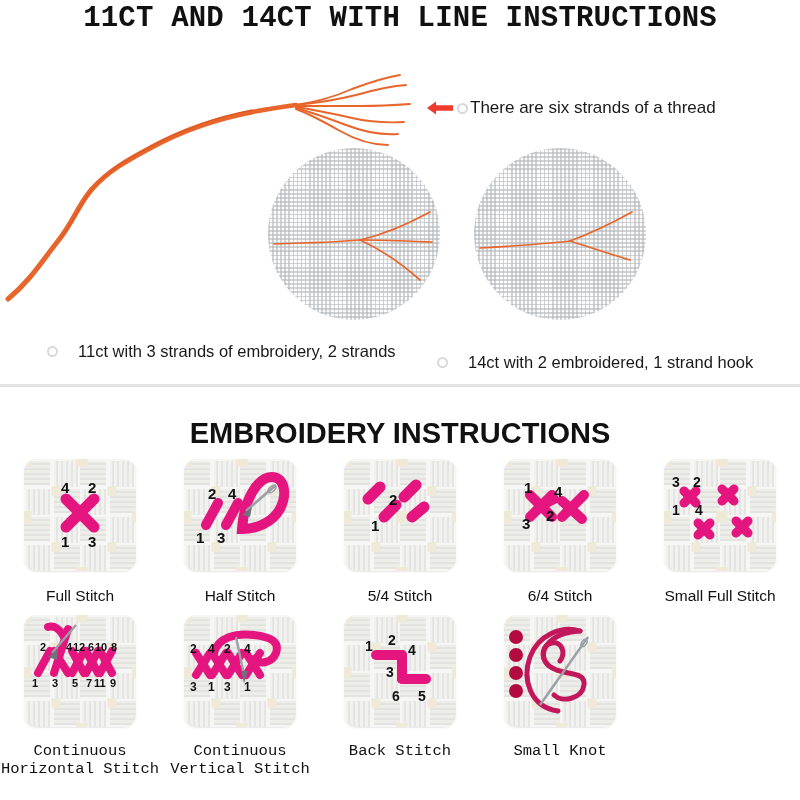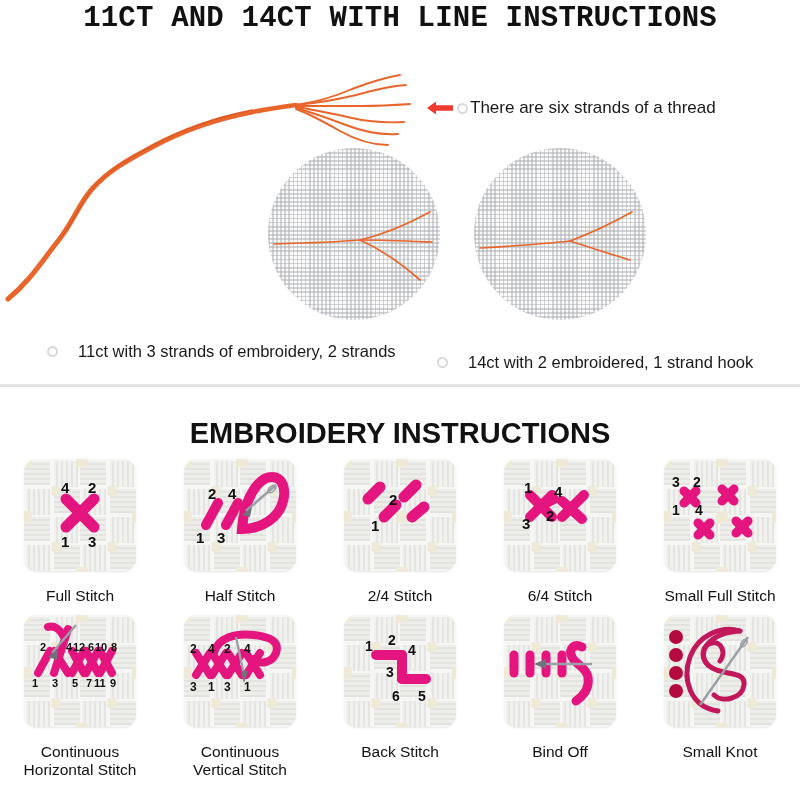--- a/index.html
+++ b/index.html
@@ -86,21 +86,21 @@
   .weave { position: absolute; inset: 0; }
   .weave svg { display: block; width: 100%; height: 100%; }
 
   .stitch-layer { position: absolute; inset: 0; }
   .stitch-layer svg { display: block; width: 100%; height: 100%; }
 
   .tile-label {
     margin-top: 16px; font-size: 15.5px; color: #111;
     text-align: center; line-height: 1.15; white-space: pre-line;
   }
-  .row2 .tile-label { font-size: 15.5px; }
+  .row2 .tile-label { font-size: 15.5px; font-family: Liberation Mono, monospace; }
 </style>
 </head>
 <body>
 
 <div class="page">
 
   <div class="section-one">
 
     <div class="title-one">11CT AND 14CT WITH LINE INSTRUCTIONS</div>
 
@@ -288,21 +288,21 @@
                 <line x1="60" y1="38" x2="72" y2="26"></line>
                 <line x1="68" y1="58" x2="80" y2="48"></line>
               </g>
               <g font-family="Liberation Sans, sans-serif" font-size="15" font-weight="bold" fill="#111">
                 <text x="45" y="46">2</text>
                 <text x="27" y="72">1</text>
               </g>
             </svg>
           </div>
         </div>
-        <div class="tile-label">2/4 Stitch</div>
+        <div class="tile-label">5/4 Stitch</div>
       </div>
 
       <div class="cell">
         <div class="tile">
           <div class="weave">
             <svg viewBox="0 0 112 112">
                 <rect width="112" height="112" fill="url(#weavePat)"></rect>
               </svg>
           </div>
           <div class="stitch-layer">
@@ -465,45 +465,20 @@
                 <text x="42" y="62">3</text>
                 <text x="48" y="86">6</text>
                 <text x="74" y="86">5</text>
               </g>
             </svg>
           </div>
         </div>
         <div class="tile-label">Back Stitch</div>
       </div>
 
-      <div class="cell row2">
-        <div class="tile">
-          <div class="weave">
-            <svg viewBox="0 0 112 112">
-                <rect width="112" height="112" fill="url(#weavePat)"></rect>
-              </svg>
-          </div>
-          <div class="stitch-layer">
-            <svg viewBox="0 0 112 112">
-              <g stroke="#E5157F" stroke-width="9" stroke-linecap="round">
-                <line x1="10" y1="40" x2="10" y2="58"></line>
-                <line x1="26" y1="40" x2="26" y2="58"></line>
-                <line x1="42" y1="40" x2="42" y2="58"></line>
-                <line x1="58" y1="40" x2="58" y2="58"></line>
-              </g>
-              <path d="M78 32 C 70 28, 64 34, 68 42 C 72 50, 82 52, 84 62 C 86 74, 78 82, 72 86" fill="none" stroke="#E5157F" stroke-width="9" stroke-linecap="round"></path>
-              <g>
-                <line x1="34" y1="49" x2="88" y2="49" stroke="#9AA0A6" stroke-width="2.4"></line>
-                <path d="M30 49 L42 44 L42 54 Z" fill="#6E7479"></path>
-              </g>
-            </svg>
-          </div>
-        </div>
-        <div class="tile-label">Bind Off</div>
-      </div>
 
       <div class="cell row2">
         <div class="tile">
           <div class="weave">
             <svg viewBox="0 0 112 112">
                 <rect width="112" height="112" fill="url(#weavePat)"></rect>
               </svg>
           </div>
           <div class="stitch-layer">
             <svg viewBox="0 0 112 112">

